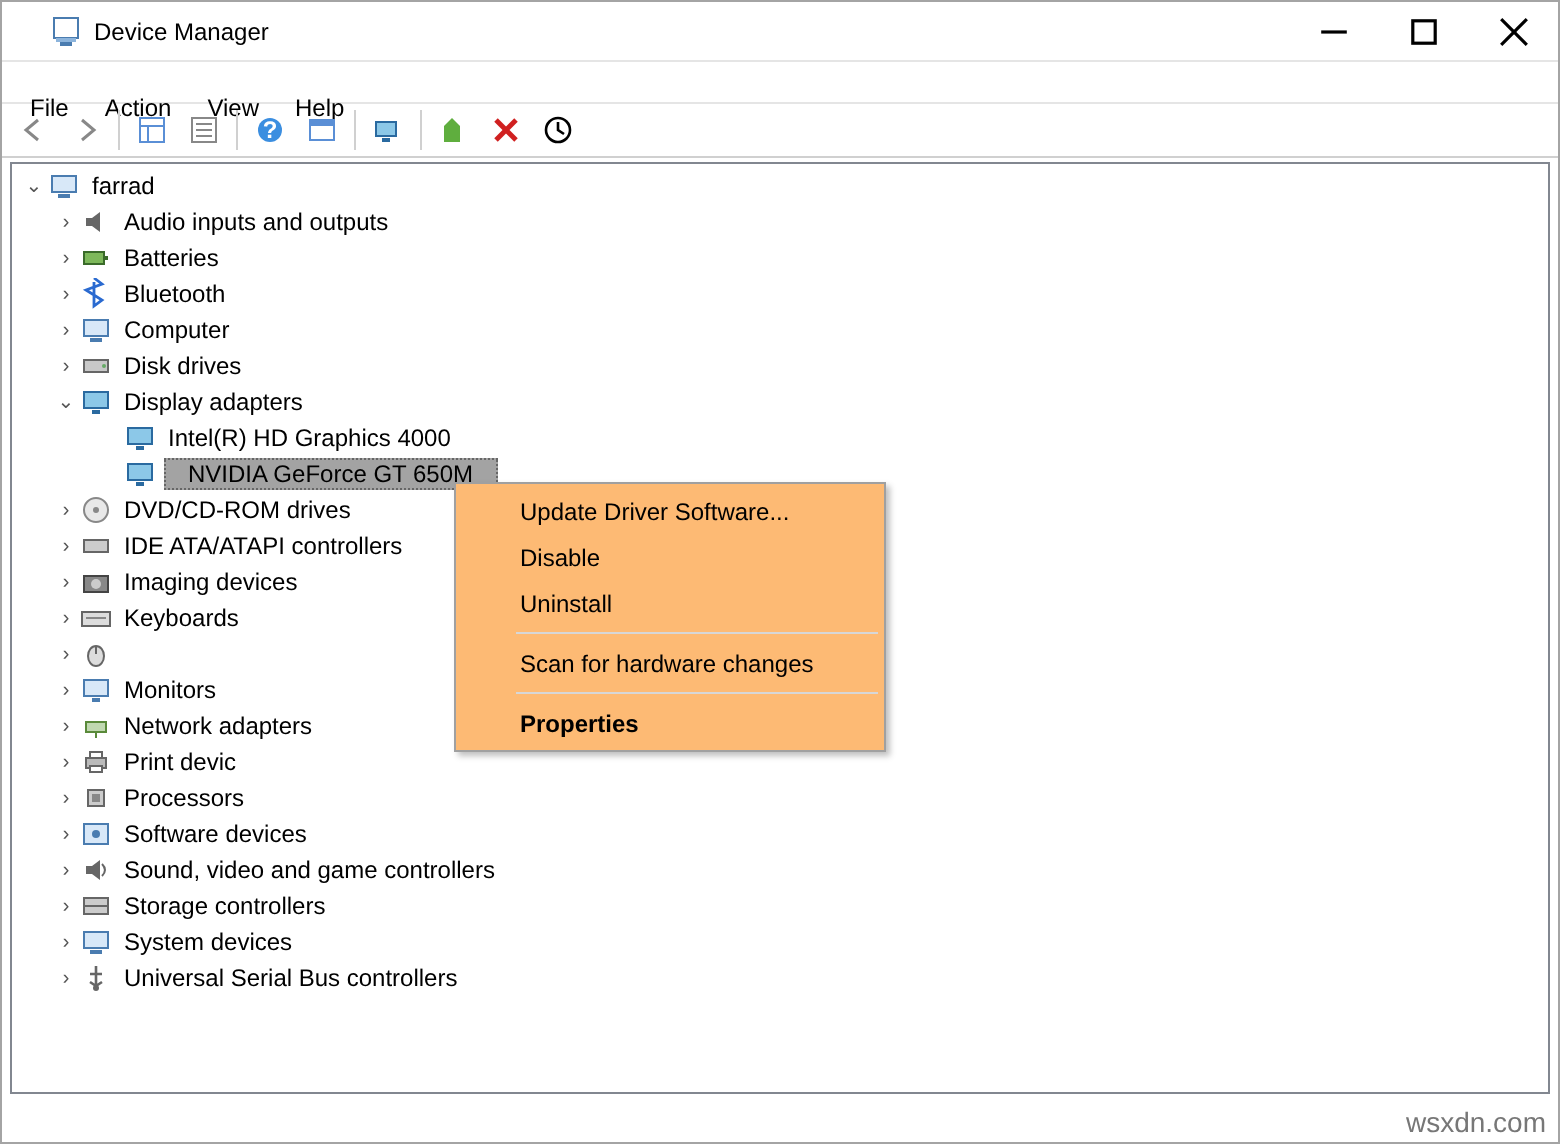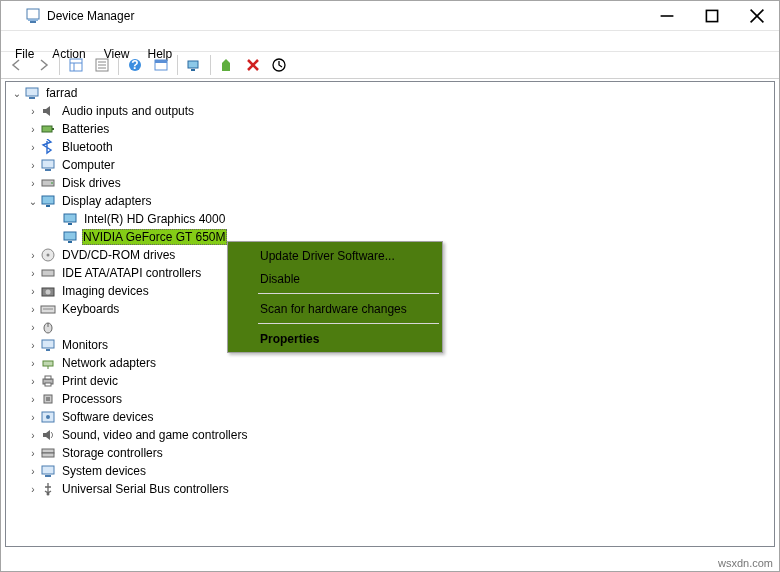--- a/index.html
+++ b/index.html
@@ -19,33 +19,33 @@
 .toolbar { height: 28px; display: flex; align-items: center; padding: 0 4px; gap: 2px; border-top: 1px solid #e5e5e5; border-bottom: 1px solid #d0d0d0; }
 .toolbar .tbtn { width: 24px; height: 24px; display: flex; align-items: center; justify-content: center; border: 1px solid transparent; }
 .toolbar .sep { width: 1px; height: 20px; background: #d0d0d0; margin: 0 2px; }
 
 
 .treewrap { position: absolute; top: 80px; left: 4px; right: 4px; bottom: 24px; border: 1px solid #828790; background: #fff; overflow: auto; padding: 2px 0; }
 .node { display: flex; align-items: center; height: 18px; white-space: nowrap; }
 .node .tw { width: 14px; text-align: center; color: #555; font-size: 10px; display: inline-block; }
 .node .ic { width: 16px; height: 16px; margin-right: 4px; display: inline-flex; align-items: center; justify-content: center; }
 .node .lbl { padding: 0 2px; }
-.node .lbl.sel { background: #84cc16; border: 1px dotted #666; padding: 0 0; }
+.node .lbl.sel { background: #a3a3a3; border: 1px dotted #666; padding: 0 11px; }
 .indent0 { padding-left: 4px; }
 .indent1 { padding-left: 20px; }
 .indent2 { padding-left: 42px; }
 
 
-.ctxmenu { position: absolute; left: 226px; top: 240px; width: 216px; background: #4d7c0f; border: 1px solid #a0a0a0; box-shadow: 2px 2px 3px rgba(0,0,0,0.25); padding: 2px; z-index: 10; }
+.ctxmenu { position: absolute; left: 226px; top: 240px; width: 216px; background: #fdba74; border: 1px solid #a0a0a0; box-shadow: 2px 2px 3px rgba(0,0,0,0.25); padding: 2px; z-index: 10; }
 .ctxmenu .mi { display: flex; align-items: center; height: 23px; padding: 0 24px 0 30px; }
 .ctxmenu .sep { height: 1px; background: #d7d7d7; margin: 3px 1px 3px 28px; }
 .ctxmenu .mi.bold { font-weight: bold; }
 
 
-.watermark { position: absolute; right: 6px; bottom: 2px; font-size: 11px; color: #777; }
+.watermark { position: absolute; right: 6px; bottom: 2px; font-size: 14px; color: #777; }
 
 
 svg { width: 16px; height: 16px; }
 </style>
 </head>
 <body>
 
 <div class="titlebar">
   <span class="appicon">
     <svg viewBox="0 0 16 16">
@@ -379,20 +379,23 @@
     </div>
 </div>
 
 <div class="ctxmenu">
   <div class="mi">
       <span>Update Driver Software...</span>
     </div>
   <div class="mi">
       <span>Disable</span>
     </div>
+  <div class="mi">
+      <span>Uninstall</span>
+    </div>
   <div class="sep"></div>
   <div class="mi">
       <span>Scan for hardware changes</span>
     </div>
   <div class="sep"></div>
   <div class="mi bold">
       <span>Properties</span>
     </div>
 </div>
 

